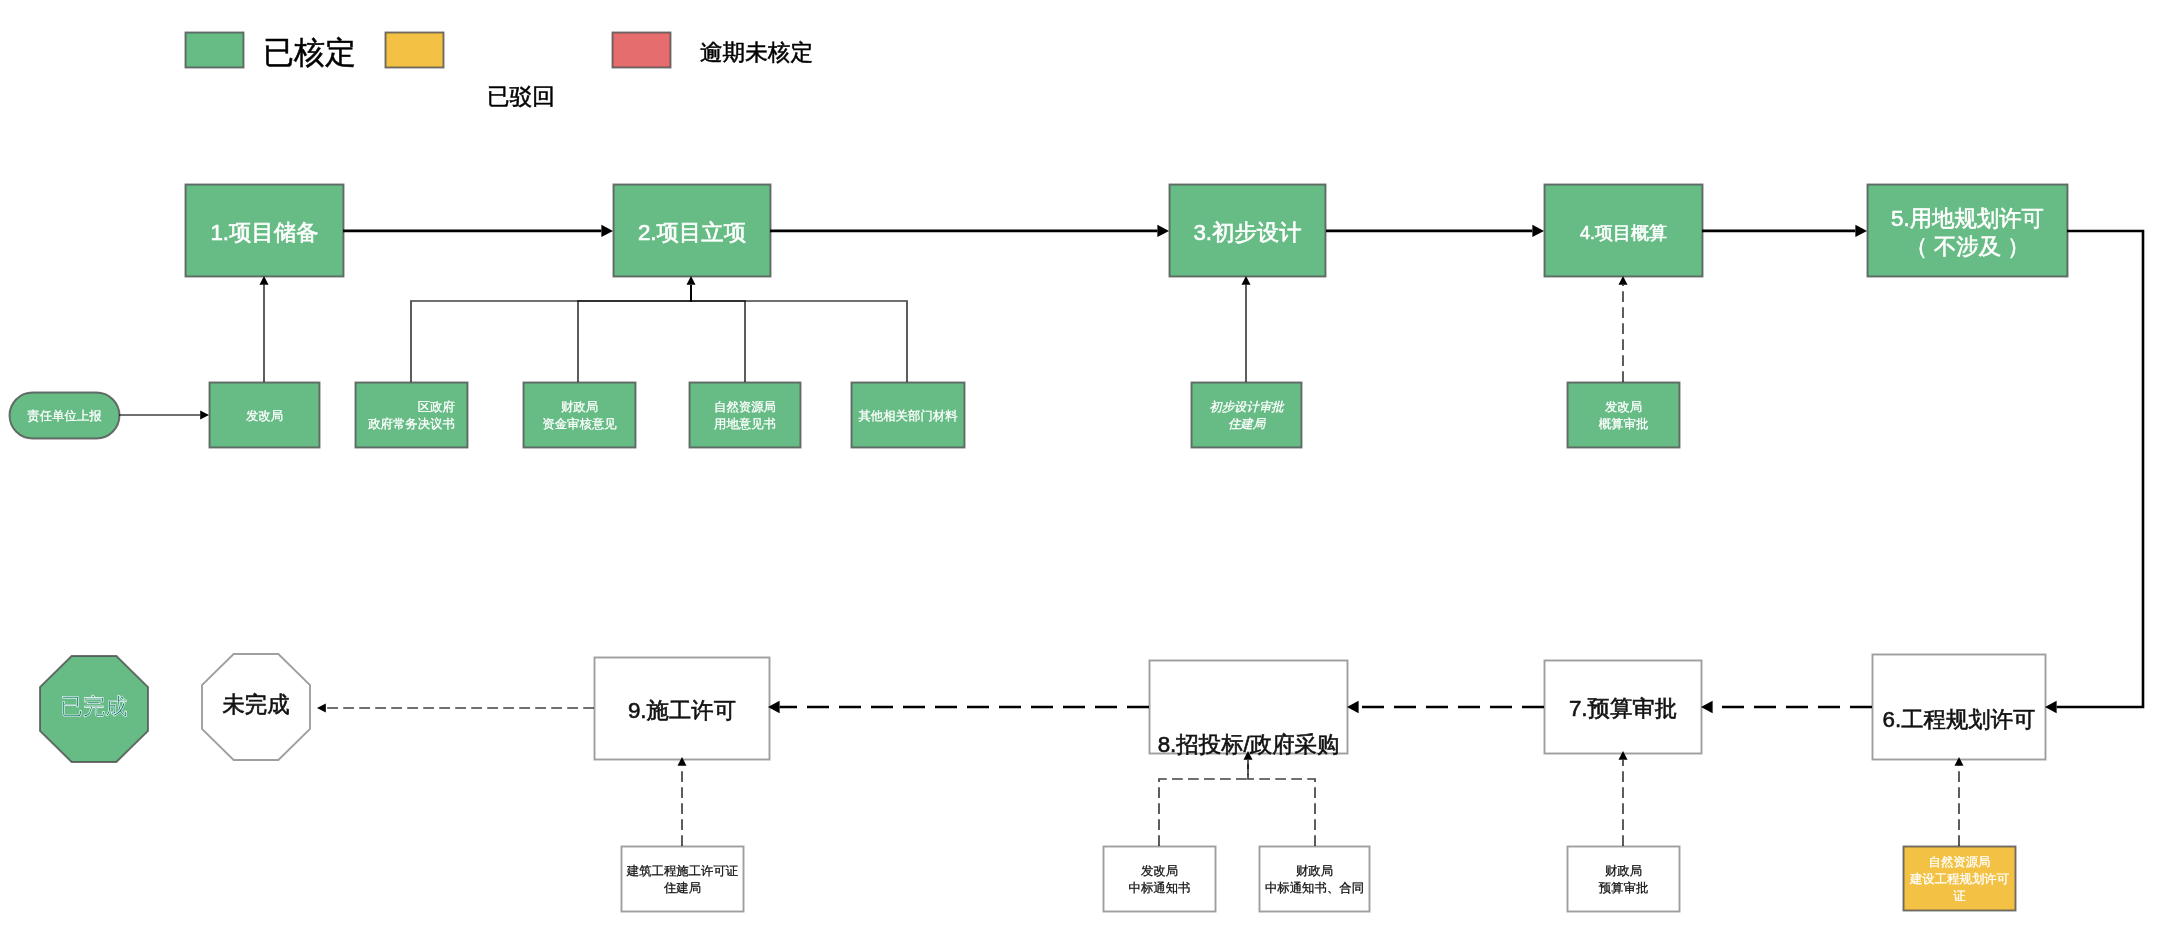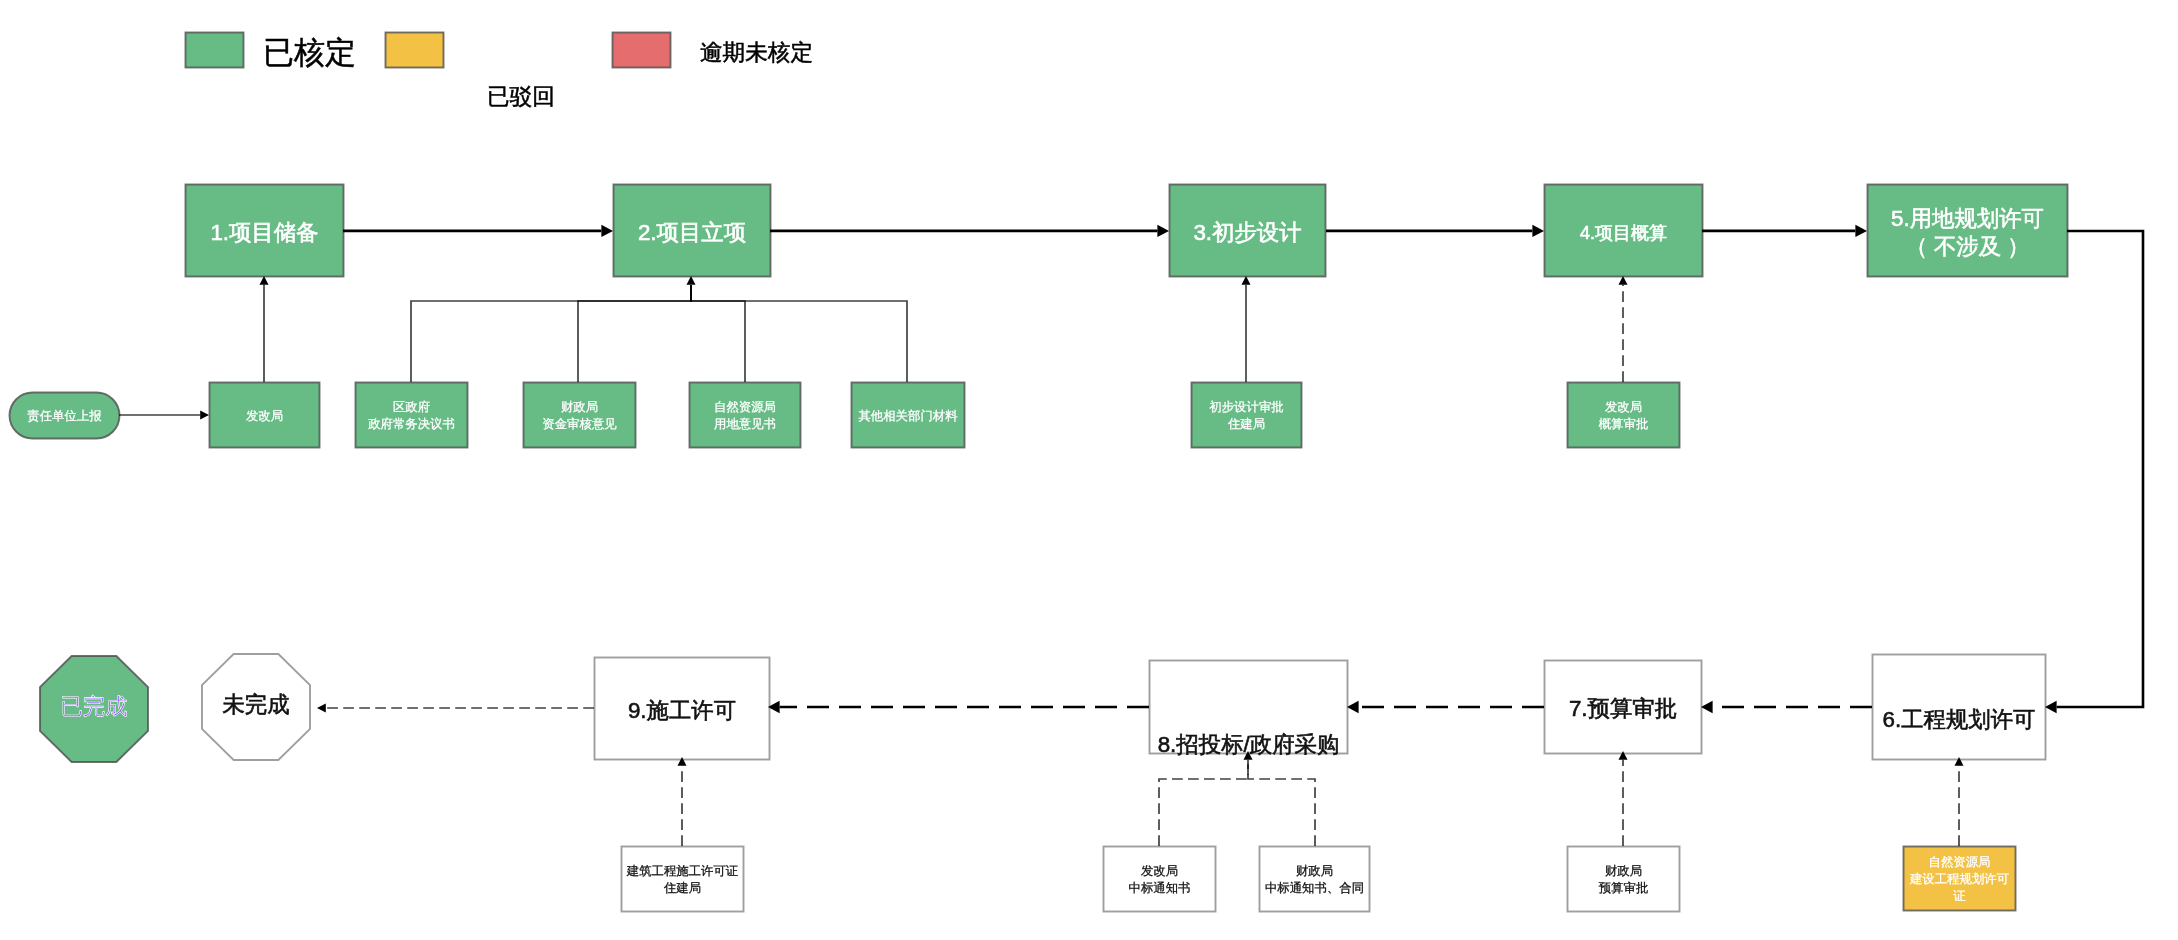--- a/index.html
+++ b/index.html
@@ -148,44 +148,44 @@
       <div class="node" style="left: 1544px; top: 660px; width: 158px; height: 94px;">
         <span class="lbl" style="font-size: 22.4px; color: rgb(18, 18, 18); -webkit-text-stroke: 0.6px rgb(18, 18, 18); line-height: 28px; position: relative; top: 2.2px; z-index: 2;">7.预算审批</span>
       </div>
       <div class="node" style="left: 1149px; top: 660px; width: 199px; height: 72px; margin-top: 47px;">
         <span class="lbl" style="font-size: 22.4px; color: rgb(18, 18, 18); -webkit-text-stroke: 0.6px rgb(18, 18, 18); line-height: 28px; position: relative; top: 2.2px; z-index: 2;">8.招投标/政府采购</span>
       </div>
       <div class="node" style="left: 594px; top: 657px; width: 176px; height: 103px;">
         <span class="lbl" style="font-size: 22.4px; color: rgb(18, 18, 18); -webkit-text-stroke: 0.6px rgb(18, 18, 18); line-height: 28px; position: relative; top: 2.2px; z-index: 2;">9.施工许可</span>
       </div>
       <div class="node" style="left: 40px; top: 656px; width: 108px; height: 106px;">
-        <span class="lbl" style="font-size: 22.4px; color: #8b5cf6; -webkit-text-stroke: 0.6px rgb(255, 255, 255); line-height: 28px; position: relative; top: -2.2px; z-index: 2;">已完成</span>
+        <span class="lbl" style="font-size: 22.4px; color: #0f766e; -webkit-text-stroke: 0.6px rgb(255, 255, 255); line-height: 28px; position: relative; top: -2.2px; z-index: 2;">已完成</span>
       </div>
       <div class="node" style="left: 202px; top: 654px; width: 108px; height: 106px;">
         <span class="lbl" style="font-size: 22.4px; color: rgb(18, 18, 18); -webkit-text-stroke: 0.6px rgb(18, 18, 18); line-height: 28px; position: relative; top: -2.2px; z-index: 2;">未完成</span>
       </div>
       <div class="node" style="left: 209px; top: 382px; width: 111px; height: 66px;">
         <span class="lbl" style="font-size: 12.4px; color: rgb(255, 255, 255); -webkit-text-stroke: 0.28px rgb(255, 255, 255); line-height: 17px; position: relative; top: 1.4px; z-index: 2;">发改局</span>
       </div>
       <div class="node" style="left: 355px; top: 382px; width: 113px; height: 66px;">
-        <span class="lbl" style="font-size: 12.4px; color: rgb(255, 255, 255); -webkit-text-stroke: 0.28px rgb(255, 255, 255); line-height: 17px; position: relative; top: 1.4px; z-index: 2;">区政府
+        <span class="lbl" style="font-size: 12.4px; color: rgb(255, 255, 255); -webkit-text-stroke: 0.28px rgb(255, 255, 255); line-height: 17px; position: relative; top: 1.4px; z-index: 2; text-align: right;">区政府
 政府常务决议书</span>
       </div>
       <div class="node" style="left: 523px; top: 382px; width: 113px; height: 66px;">
         <span class="lbl" style="font-size: 12.4px; color: rgb(255, 255, 255); -webkit-text-stroke: 0.28px rgb(255, 255, 255); line-height: 17px; position: relative; top: 1.4px; z-index: 2;">财政局
 资金审核意见</span>
       </div>
       <div class="node" style="left: 689px; top: 382px; width: 112px; height: 66px;">
         <span class="lbl" style="font-size: 12.4px; color: rgb(255, 255, 255); -webkit-text-stroke: 0.28px rgb(255, 255, 255); line-height: 17px; position: relative; top: 1.4px; z-index: 2;">自然资源局
 用地意见书</span>
       </div>
       <div class="node" style="left: 851px; top: 382px; width: 114px; height: 66px;">
         <span class="lbl" style="font-size: 12.4px; color: rgb(255, 255, 255); -webkit-text-stroke: 0.28px rgb(255, 255, 255); line-height: 17px; position: relative; top: 1.4px; z-index: 2;">其他相关部门材料</span>
       </div>
-      <div class="node" style="left: 1191px; top: 382px; width: 111px; height: 66px;">
+      <div class="node" style="left: 1191px; top: 382px; width: 111px; height: 66px; font-style: italic;">
         <span class="lbl" style="font-size: 12.4px; color: rgb(255, 255, 255); -webkit-text-stroke: 0.28px rgb(255, 255, 255); line-height: 17px; position: relative; top: 1.4px; z-index: 2;">初步设计审批
 住建局</span>
       </div>
       <div class="node" style="left: 1567px; top: 382px; width: 113px; height: 66px;">
         <span class="lbl" style="font-size: 12.4px; color: rgb(255, 255, 255); -webkit-text-stroke: 0.28px rgb(255, 255, 255); line-height: 17px; position: relative; top: 1.4px; z-index: 2;">发改局
 概算审批</span>
       </div>
       <div class="node" style="left: 621px; top: 846px; width: 123px; height: 66px;">
         <span class="lbl" style="font-size: 12.4px; color: rgb(18, 18, 18); -webkit-text-stroke: 0.28px rgb(18, 18, 18); line-height: 17px; position: relative; top: 1.4px; z-index: 2;">建筑工程施工许可证
 住建局</span>

